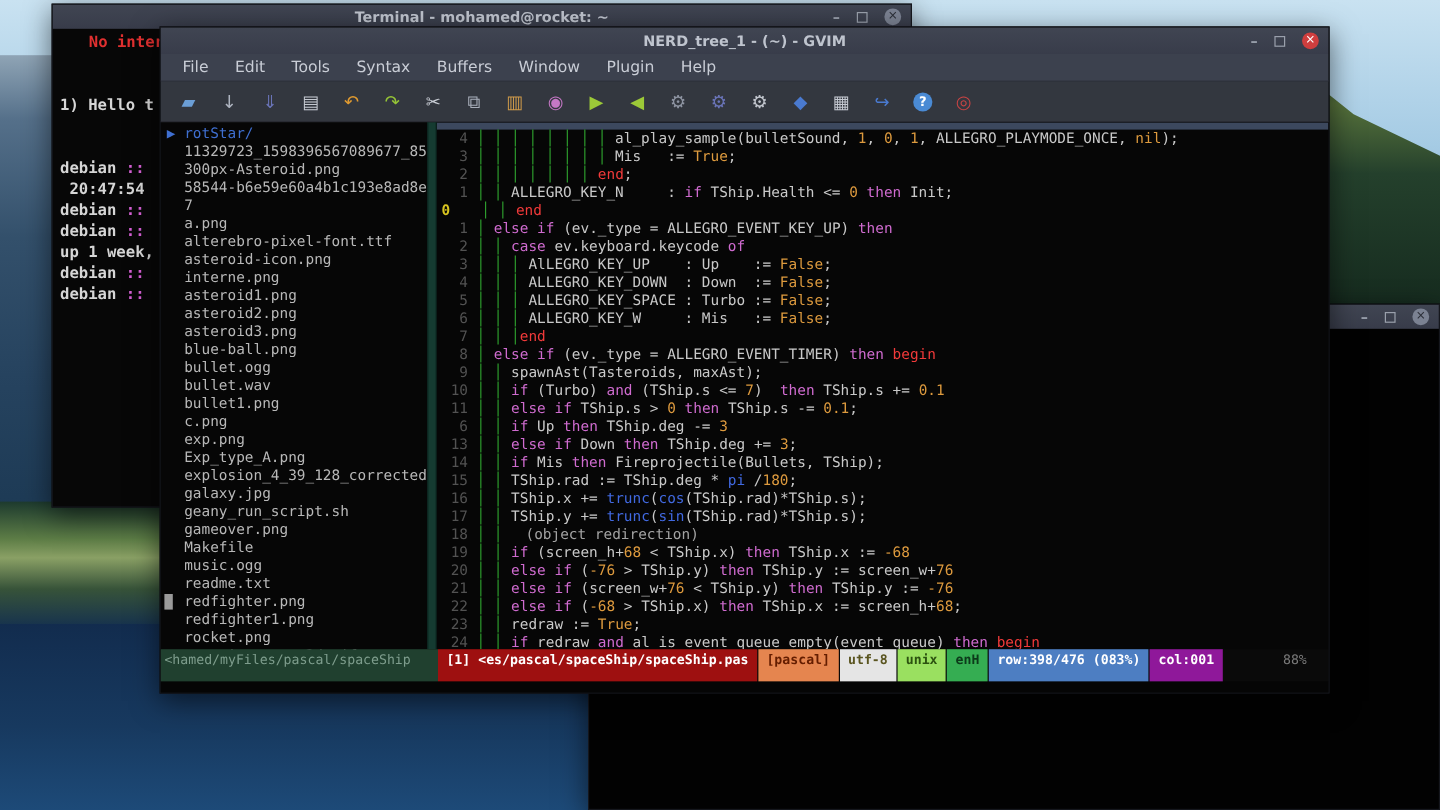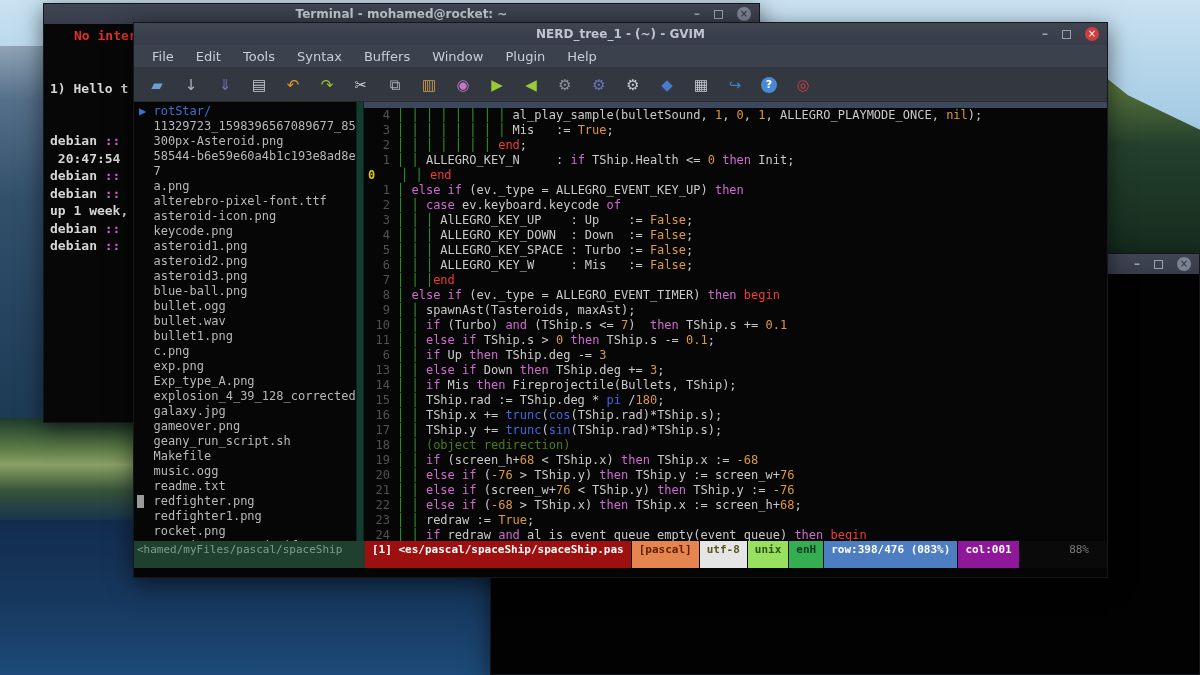--- a/index.html
+++ b/index.html
@@ -57,21 +57,21 @@
   .cursorblock{position:absolute;left:3px;top:1px;width:7px;height:13px;background:#9a9a9a;}
   
   .vsep{width:6px;background:#153b31;border-left:1px solid #0c241e;border-right:1px solid #0c241e;}
   
   .code{flex:1 1 auto;background:#060606;overflow:hidden;}
   .topstrip{height:6px;background:#3c485e;}
   .crow{height:15px;line-height:15px;white-space:pre;display:flex;}
   .lnum{width:26px;flex:0 0 auto;text-align:right;padding-right:7px;color:#525252;}
   .lnum.cur{text-align:left;padding-left:4px;color:#d8c520;font-weight:bold;}
   .s-g{color:#2ea02e;} .s-p{color:#c9c9c9;} .s-k{color:#cf6bcf;} .s-r{color:#f23a3a;}
-  .s-n{color:#dd9a3e;} .s-f{color:#4169e1;} .s-c{color:#4d7c0f;}
+  .s-n{color:#dd9a3e;} .s-f{color:#4169e1;} .s-c{color:#a3a3a3;margin-left:12px;}
   
   .statusbar{height:27px;display:flex;flex:0 0 auto;background:#0a0a0a;
     font-family:"DejaVu Sans Mono",monospace;font-size:11px;font-weight:bold;align-items:stretch;}
   .nerd-status{width:228px;flex:0 0 auto;background:#20402f;color:#7e9d8d;line-height:17px;
     padding-left:3px;white-space:pre;overflow:hidden;font-weight:normal;}
   .sseg{line-height:17px;padding:0 7px;white-space:pre;margin-right:1px;}
   .scrollpct{margin-left:auto;margin-right:18px;color:#7a7a7a;line-height:17px;font-weight:normal;}
   .cmdline{height:9px;background:#050505;flex:0 0 auto;}
 </style>
 </head>
@@ -153,35 +153,35 @@
     <div class="mainarea">
       <div class="tree">
           <div class="trow"><span class="dir">▶ </span><span class="dir">rotStar/</span></div>
           <div class="trow"><span>  11329723_1598396567089677_852</span></div>
           <div class="trow"><span>  300px-Asteroid.png</span></div>
           <div class="trow"><span>  58544-b6e59e60a4b1c193e8ad8e1</span></div>
           <div class="trow"><span>  7</span></div>
           <div class="trow"><span>  a.png</span></div>
           <div class="trow"><span>  alterebro-pixel-font.ttf</span></div>
           <div class="trow"><span>  asteroid-icon.png</span></div>
-          <div class="trow"><span>  keycode.png</span></div>
+          <div class="trow"><span>  interne.png</span></div>
           <div class="trow"><span>  asteroid1.png</span></div>
           <div class="trow"><span>  asteroid2.png</span></div>
           <div class="trow"><span>  asteroid3.png</span></div>
           <div class="trow"><span>  blue-ball.png</span></div>
           <div class="trow"><span>  bullet.ogg</span></div>
           <div class="trow"><span>  bullet.wav</span></div>
           <div class="trow"><span>  bullet1.png</span></div>
           <div class="trow"><span>  c.png</span></div>
           <div class="trow"><span>  exp.png</span></div>
           <div class="trow"><span>  Exp_type_A.png</span></div>
           <div class="trow"><span>  explosion_4_39_128_corrected.</span></div>
           <div class="trow"><span>  galaxy.jpg</span></div>
+          <div class="trow"><span>  geany_run_script.sh</span></div>
           <div class="trow"><span>  gameover.png</span></div>
-          <div class="trow"><span>  geany_run_script.sh</span></div>
           <div class="trow"><span>  Makefile</span></div>
           <div class="trow"><span>  music.ogg</span></div>
           <div class="trow"><span>  readme.txt</span></div>
           <div class="trow"><span class="cursorblock"></span><span>  redfighter.png</span></div>
           <div class="trow"><span>  redfighter1.png</span></div>
           <div class="trow"><span>  rocket.png</span></div>
           <div class="trow"><span>  rotating-star-3d.gif</span></div>
         </div>
       <div class="vsep"></div>
       <div class="code">

